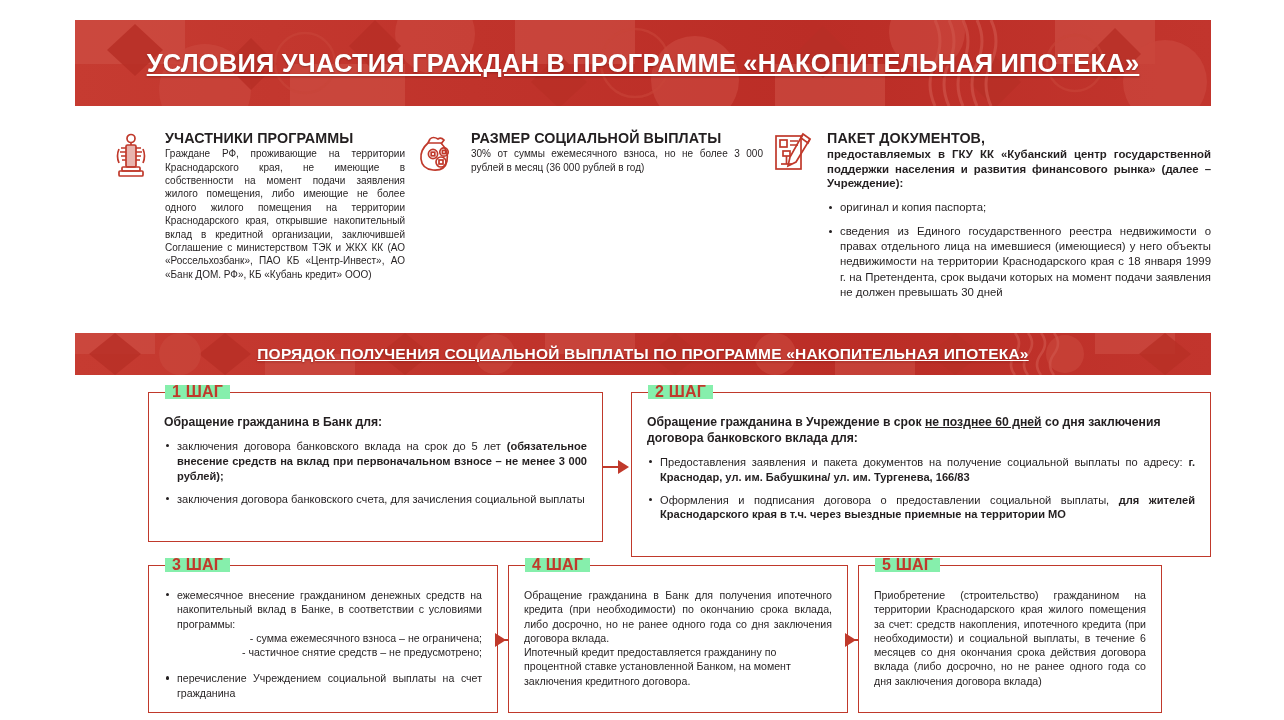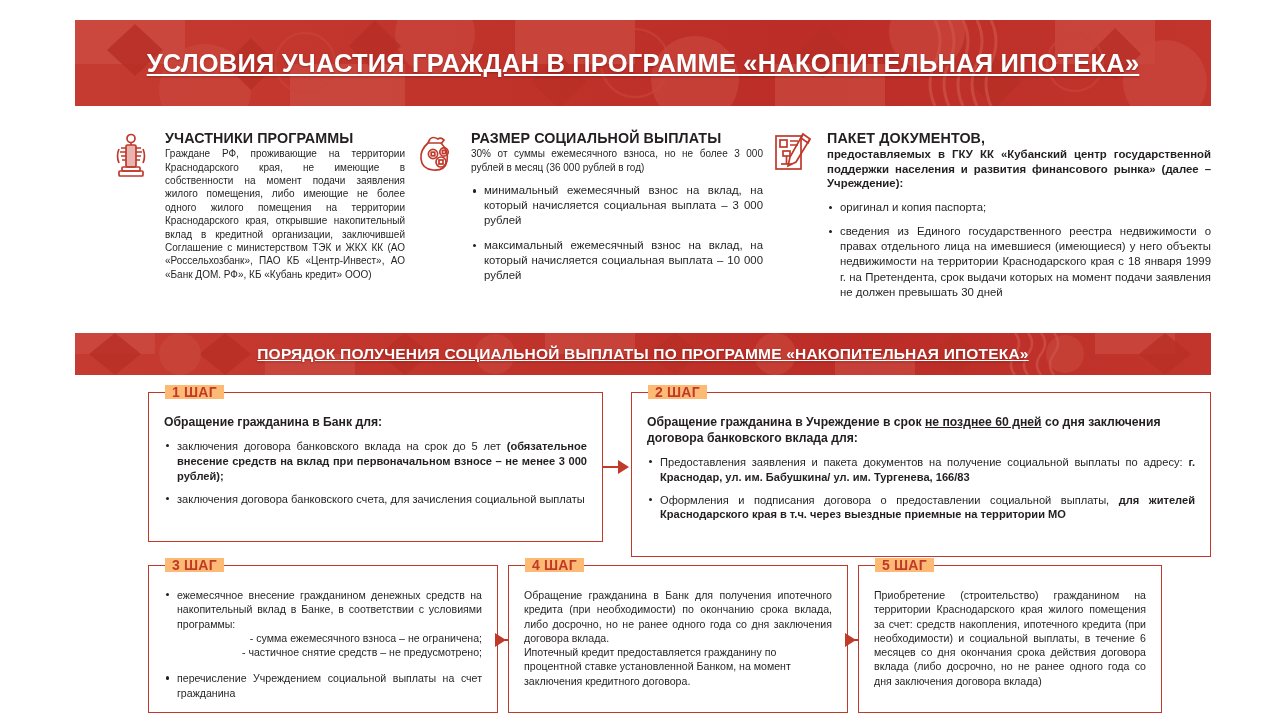--- a/index.html
+++ b/index.html
@@ -137,25 +137,25 @@
   .step-box {
     position: absolute;
     border: 1.4px solid #c0392b;
     box-sizing: border-box;
     background: #ffffff;
   }
   .step-label {
     position: absolute;
     top: -8px;
     left: 16px;
-    background: #fdba74;
+    background: #86efac;
     padding: 0 7px;
     color: #c0392b;
     font-weight: bold;
-    font-size: 14px;
+    font-size: 16px;
     letter-spacing: .2px;
     line-height: 14px;
   }
   .step-content {
     padding: 22px 15px 10px 15px;
     font-size: 11.1px;
     line-height: 1.345;
   }
   .step-content.small { font-size: 10.6px; line-height: 1.35; }
   .step-title {
@@ -289,24 +289,20 @@
         <rect x="14.2" y="20.2" width="3.6" height="3.6"></rect>
         <circle cx="27" cy="20" r="4.2"></circle>
         <rect x="25.4" y="18.4" width="3.2" height="3.2"></rect>
         <circle cx="24" cy="30" r="5"></circle>
         <rect x="22" y="28" width="4" height="4"></rect>
       </svg>
     </div>
     <div class="info-body">
       <div class="info-head">РАЗМЕР СОЦИАЛЬНОЙ ВЫПЛАТЫ</div>
       <p class="info-text justify">30% от суммы ежемесячного взноса, но не более 3 000 рублей в месяц (36 000 рублей в год)</p>
-      <ul class="dots">
-        <li>минимальный ежемесячный взнос на вклад, на который начисляется социальная выплата – 3  000 рублей</li>
-        <li>максимальный ежемесячный взнос на вклад, на который начисляется социальная выплата – 10 000 рублей</li>
-      </ul>
     </div>
   </div>
 
   <div class="info-col col-3">
     <div class="icon-box">
       <svg width="42" height="44" viewBox="0 0 42 44" fill="none" stroke="#c0392b" stroke-width="1.7">
         <rect x="3" y="4" width="25" height="33"></rect>
         <rect x="7" y="8" width="7" height="7"></rect>
         <path d="M17 9 h8 M17 13 h8"></path>
         <rect x="10" y="19" width="7" height="5"></rect>

